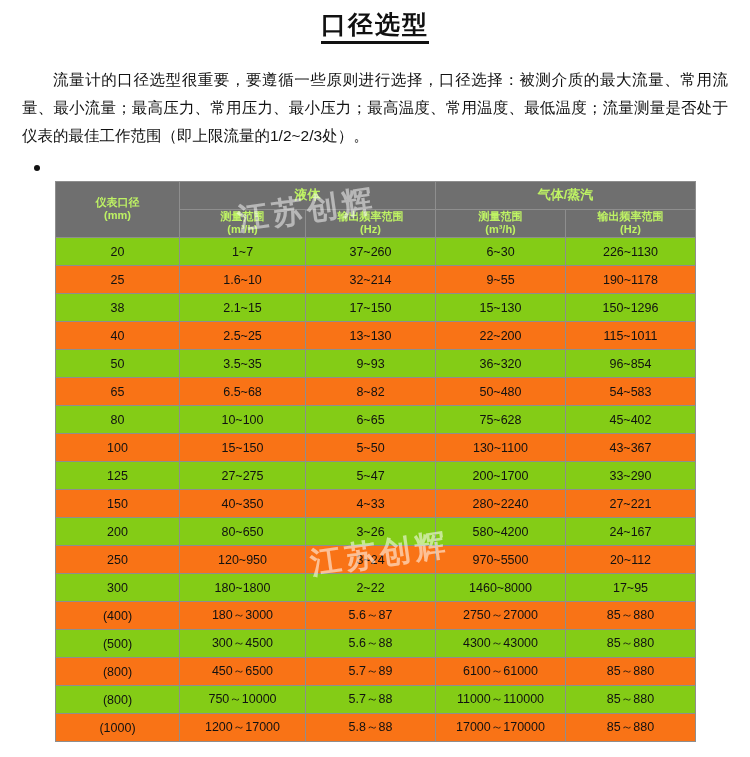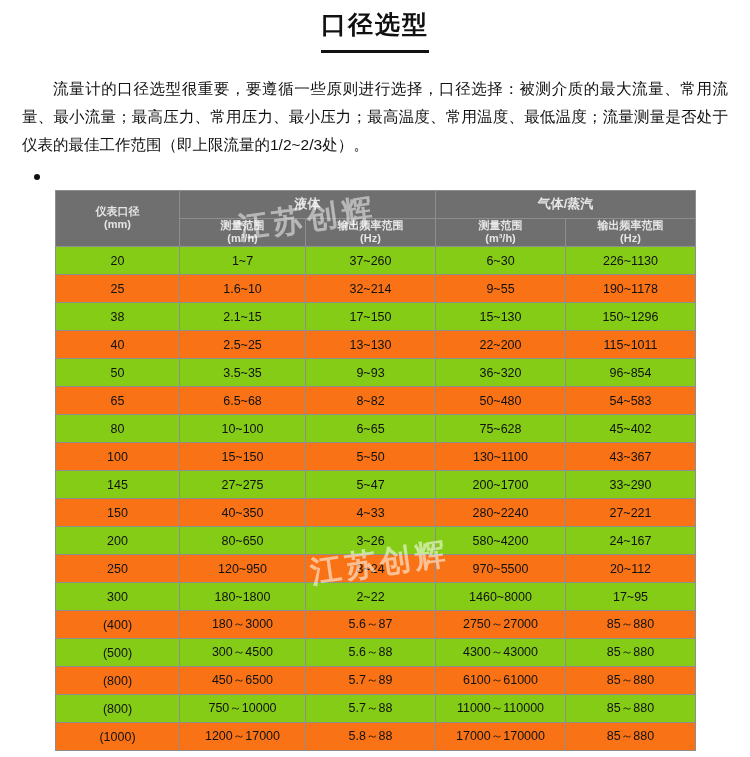--- a/index.html
+++ b/index.html
@@ -25,21 +25,21 @@
   .title-wrap {
     text-align: center;
     padding-top: 8px;
   }
   .title {
     display: inline-block;
     font-size: 25px;
     font-weight: bold;
     color: #111111;
     letter-spacing: 2px;
-    padding-bottom: 9px;
+    padding-bottom: 0;
     border-bottom: 3px solid #111111;
   }
   
   .para {
     margin: 22px 22px 0 22px;
     font-size: 15.5px;
     line-height: 1.82;
     text-indent: 2em;
     color: #111111;
     text-align: justify;
@@ -75,21 +75,21 @@
   }
   table.spec td, table.spec th {
     border: 1px solid #8e8e8e;
     text-align: center;
     vertical-align: middle;
     padding: 0;
     height: 27px;
   }
   .hdr {
     background: #6f6f6f;
-    color: #e5e5e5;
+    color: #bef264;
     font-weight: bold;
     font-size: 13px;
     margin-top: 35px;
   }
   .hdr .sub {
     font-size: 11px;
     font-weight: bold;
     display: block;
     line-height: 1.25;
   }
@@ -233,21 +233,21 @@
           <td>45~402</td>
         </tr>
         <tr class="row-dark">
           <td class="col-first">100</td>
           <td>15~150</td>
           <td>5~50</td>
           <td>130~1100</td>
           <td>43~367</td>
         </tr>
         <tr class="row-light">
-          <td class="col-first">145</td>
+          <td class="col-first">125</td>
           <td>27~275</td>
           <td>5~47</td>
           <td>200~1700</td>
           <td>33~290</td>
         </tr>
         <tr class="row-dark">
           <td class="col-first">150</td>
           <td>40~350</td>
           <td>4~33</td>
           <td>280~2240</td>

